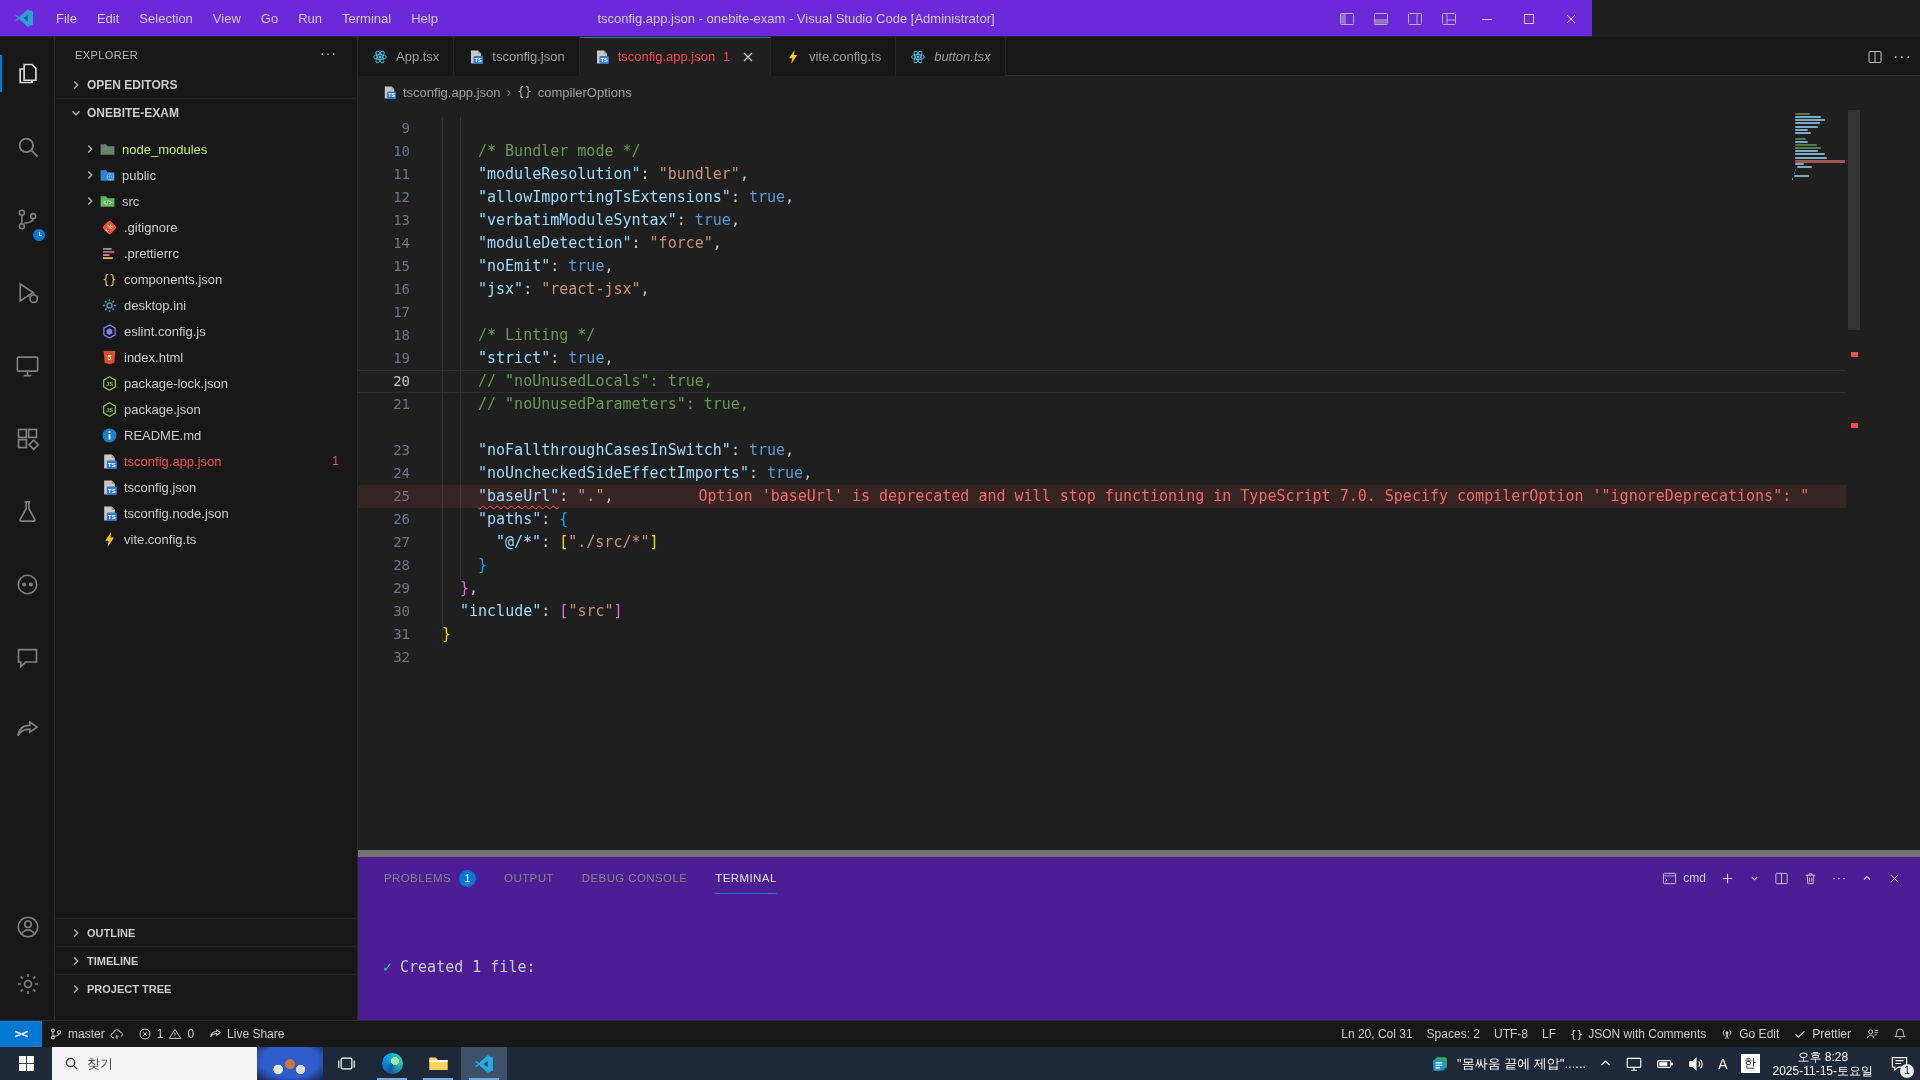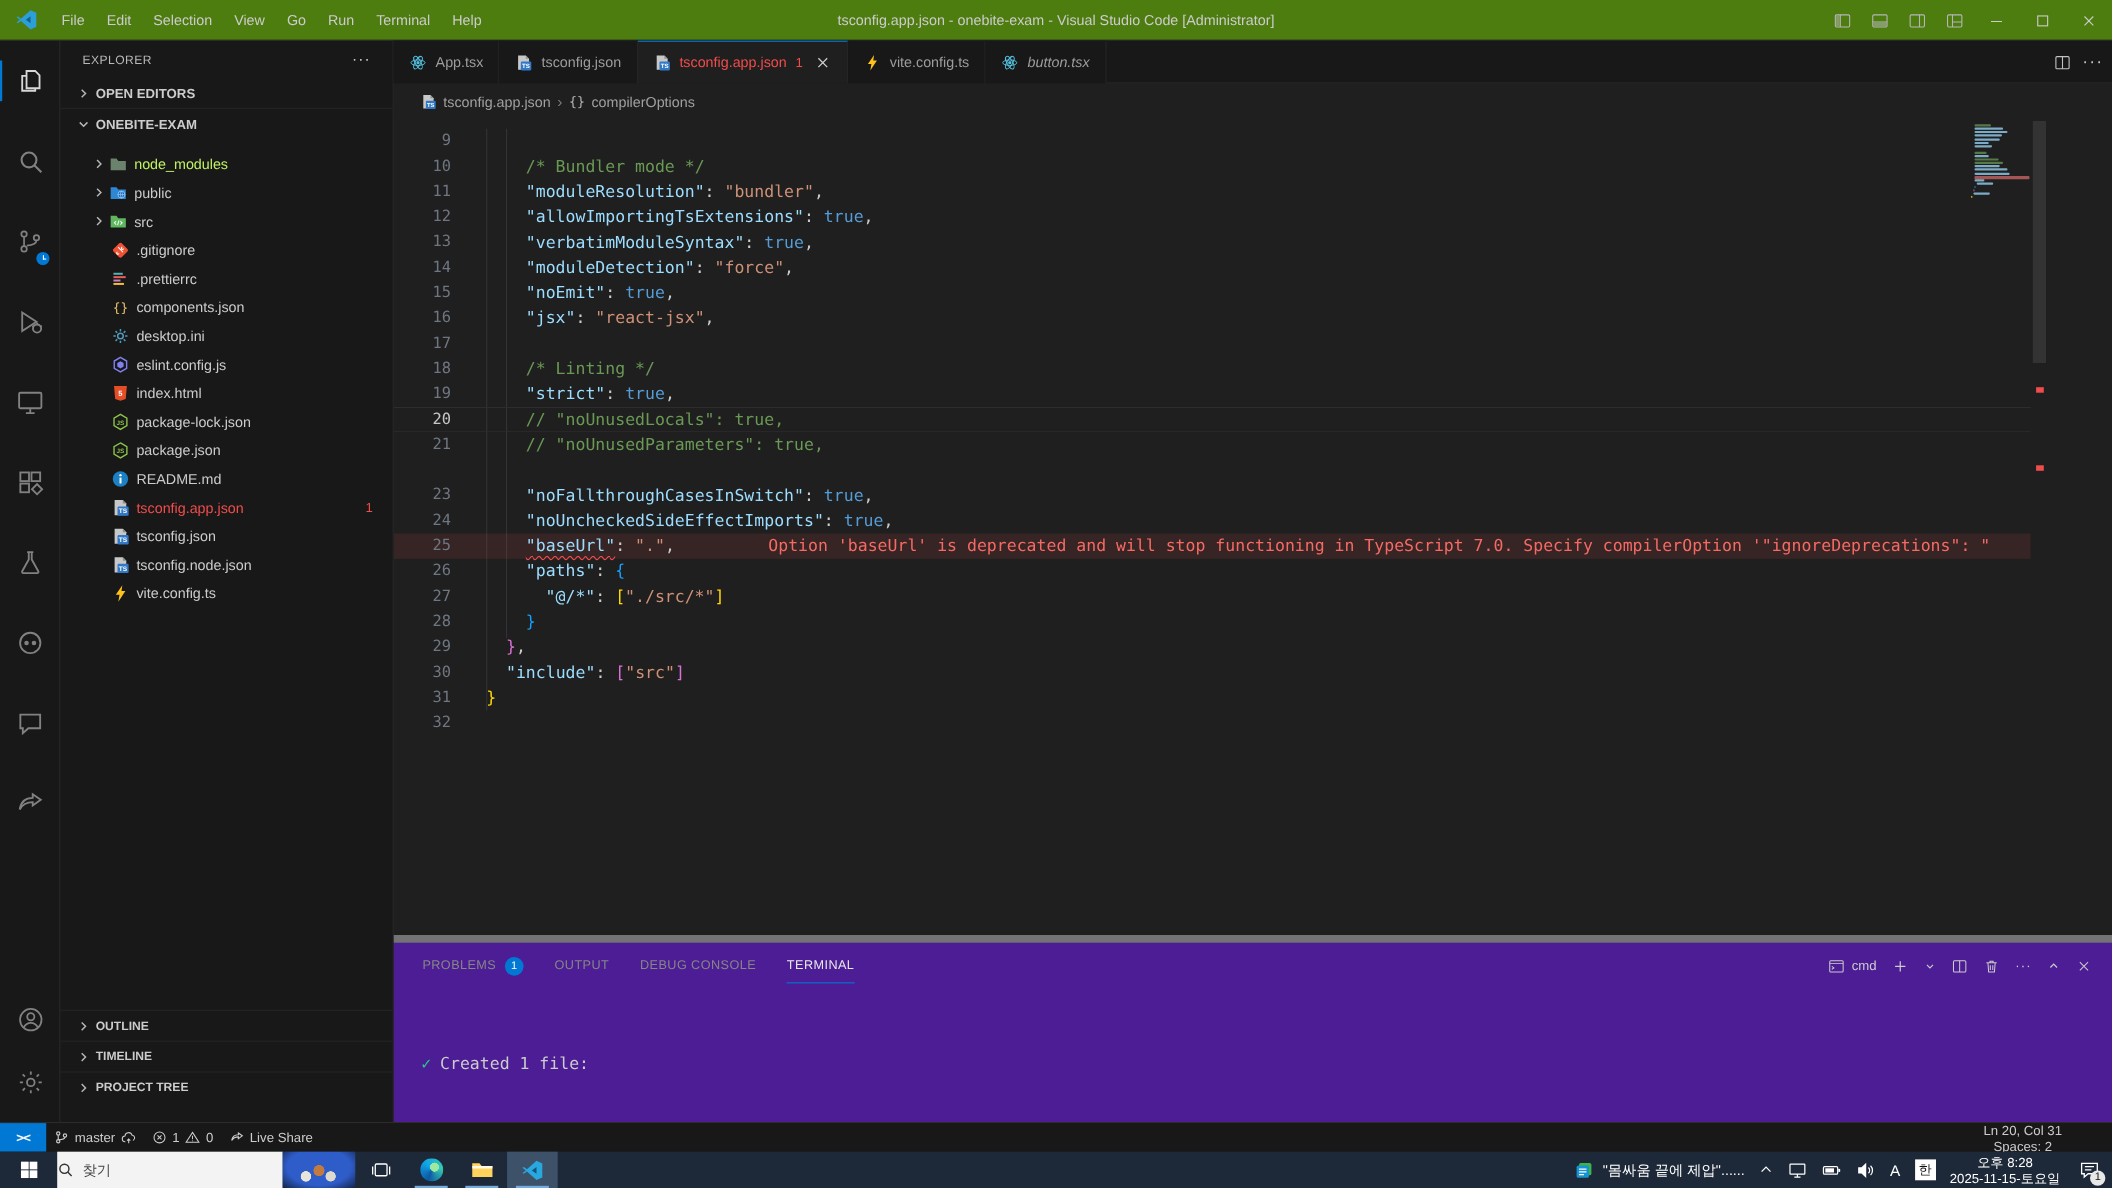--- a/index.html
+++ b/index.html
@@ -2,21 +2,21 @@
 <html><head>
 <meta charset="utf-8">
 <style>
   * { margin:0; padding:0; box-sizing:border-box; }
   html,body { width:1920px; height:1080px; overflow:hidden; background:#1f1f1f;
     font-family:"Liberation Sans", sans-serif; color:#cccccc; }
   svg { display:block; }
   .ic { width:16px; height:16px; }
 
   
-  #titlebar { position:absolute; left:0; top:0; width:1920px; height:37px; background:#4d7c0f;
+  #titlebar { position:absolute; left:0; top:0; width:1592px; height:37px; background:#6d28d9;
     border-bottom:1px solid #2b2b2b; display:flex; align-items:center; }
   #vscode-logo { width:20px; height:20px; margin:0 12px 0 14px; }
   .menu-item { font-size:13px; color:#cccccc; padding:0 10px; line-height:37px; cursor:default; }
   #window-title { position:absolute; left:0; right:0; text-align:center; font-size:13px; color:#cccccc; pointer-events:none; }
   #titlebar-right { position:absolute; right:0; top:0; height:37px; display:flex; align-items:center; }
   .layout-ic { width:34px; height:37px; display:flex; align-items:center; justify-content:center; color:#b6b6b6; }
   .win-btn { width:42px; height:37px; display:flex; align-items:center; justify-content:center; color:#cccccc; font-size:14px; }
 
   
   #activitybar { position:absolute; left:0; top:37px; width:55px; height:983px; background:#181818;
@@ -104,26 +104,26 @@
   #term { position:absolute; left:25px; top:58px; font-family:"DejaVu Sans Mono", monospace; font-size:15px; color:#cccccc; line-height:21px; white-space:pre; }
   .term-check { color:#23d18b; margin-right:8px; }
 
   
   #statusbar { position:absolute; left:0; top:1020px; width:1920px; height:27px; background:#181818;
     border-top:1px solid #2b2b2b; display:flex; align-items:center; font-size:12px; color:#cccccc; }
   #remote-chip { width:42px; height:100%; background:#0078d4; color:#fff; display:flex; align-items:center; justify-content:center;
     font-family:"DejaVu Sans Mono", monospace; font-size:12px; font-weight:bold; letter-spacing:-1px; }
   .sb-item { display:flex; align-items:center; gap:5px; padding:0 7px; height:100%; }
   .sb-item .ic { width:14px; height:14px; }
-  #statusbar-right { position:absolute; right:6px; top:0; height:100%; display:flex; align-items:center;flex-direction:column; }
+  #statusbar-right { position:absolute; right:6px; top:0; height:100%; display:flex; align-items:flex-start; }
 
   
   #taskbar { position:absolute; left:0; top:1047px; width:1920px; height:33px; background:#1d2838; display:flex; align-items:stretch; }
   #start-btn { width:52px; display:flex; align-items:center; justify-content:center; }
-  #tb-search { width:205px; background:#f3f3f3; display:flex; align-items:center; gap:8px; color:#444; font-size:13px; }
+  #tb-search { width:205px; background:#f3f3f3; display:flex; align-items:center; gap:8px; padding-left:12px; color:#444; font-size:13px; }
   .tb-tile { width:46px; display:flex; align-items:center; justify-content:center; position:relative; }
   .tb-tile.running::after { content:""; position:absolute; left:8px; right:8px; bottom:0; height:2.5px; background:#76a9dd; }
   .tb-tile.active-app { background:#3d5169; }
   #dog-tile { width:66px;
     background: radial-gradient(circle at 32% 68%, #e8e4da 0 9%, transparent 10%),
                 radial-gradient(circle at 50% 52%, #c27a3e 0 13%, transparent 14%),
                 radial-gradient(circle at 66% 68%, #ded9cd 0 9%, transparent 10%),
                 radial-gradient(ellipse at 50% 42%, #2e5cc8 0 62%, #142448 100%); }
   #tray { position:absolute; right:0; top:0; height:33px; display:flex; align-items:center; gap:13px; padding-right:8px; }
   #tray-headline { color:#fff; font-size:13px; display:flex; align-items:center; gap:8px; }

